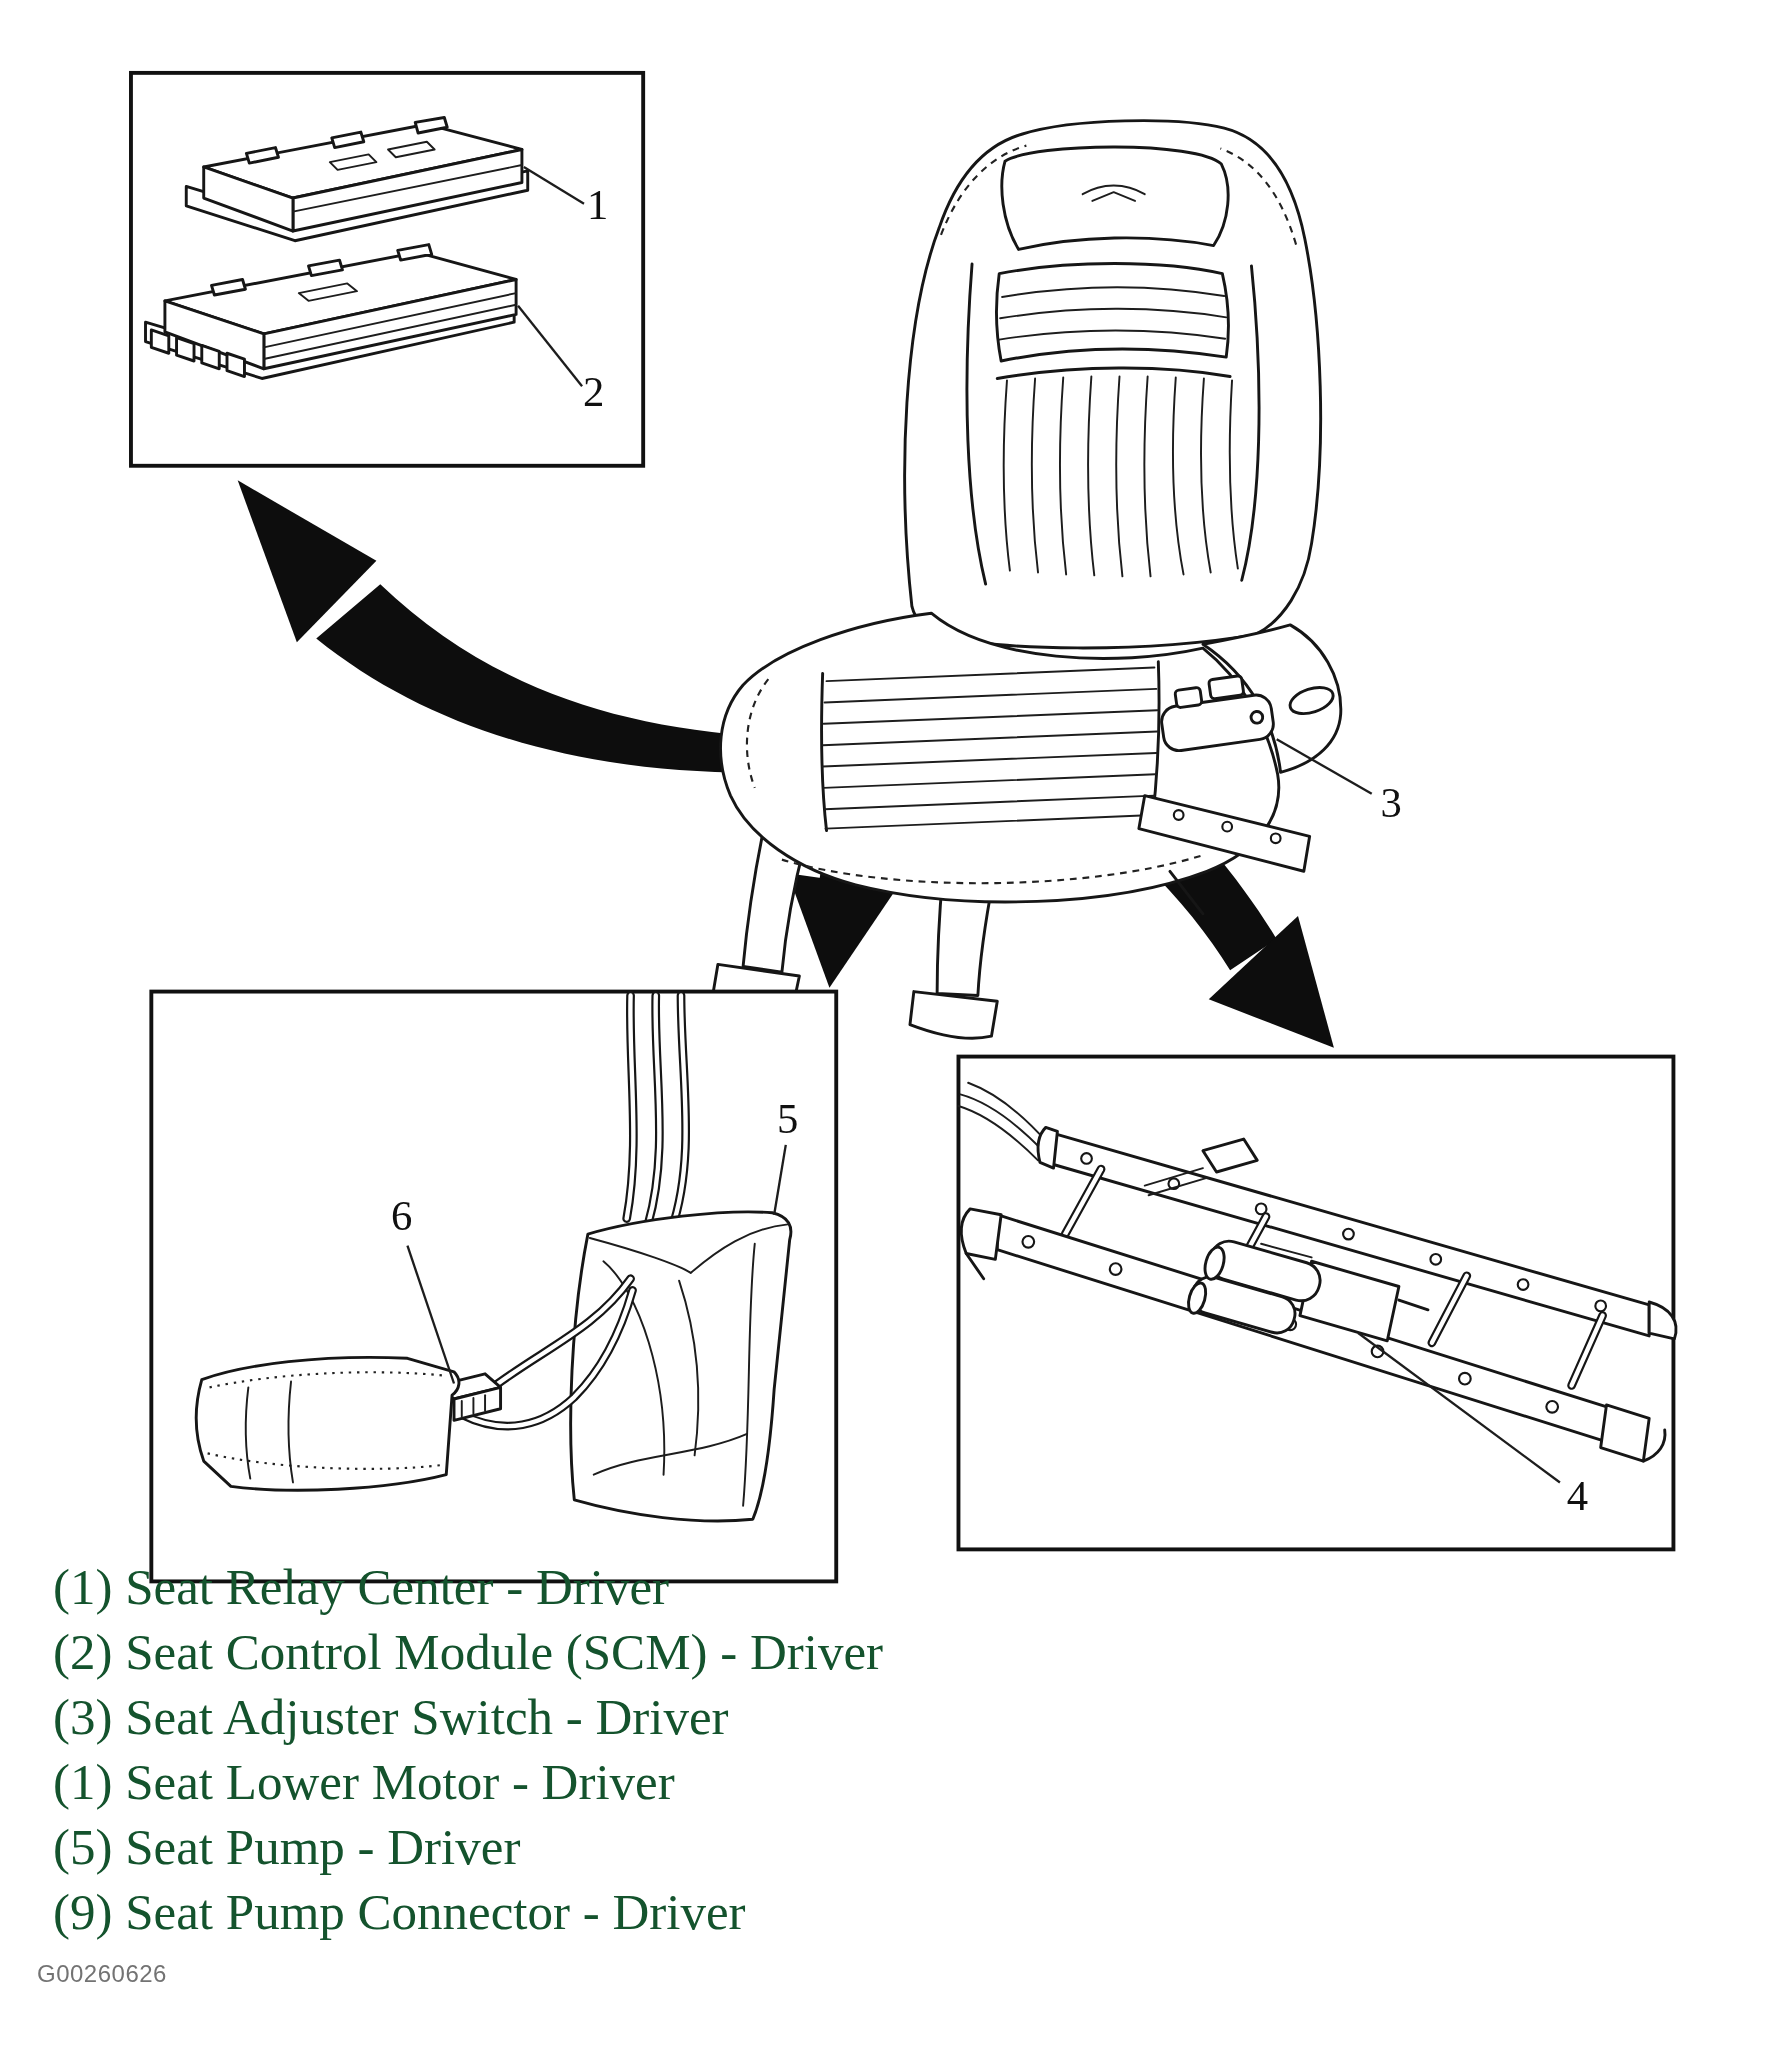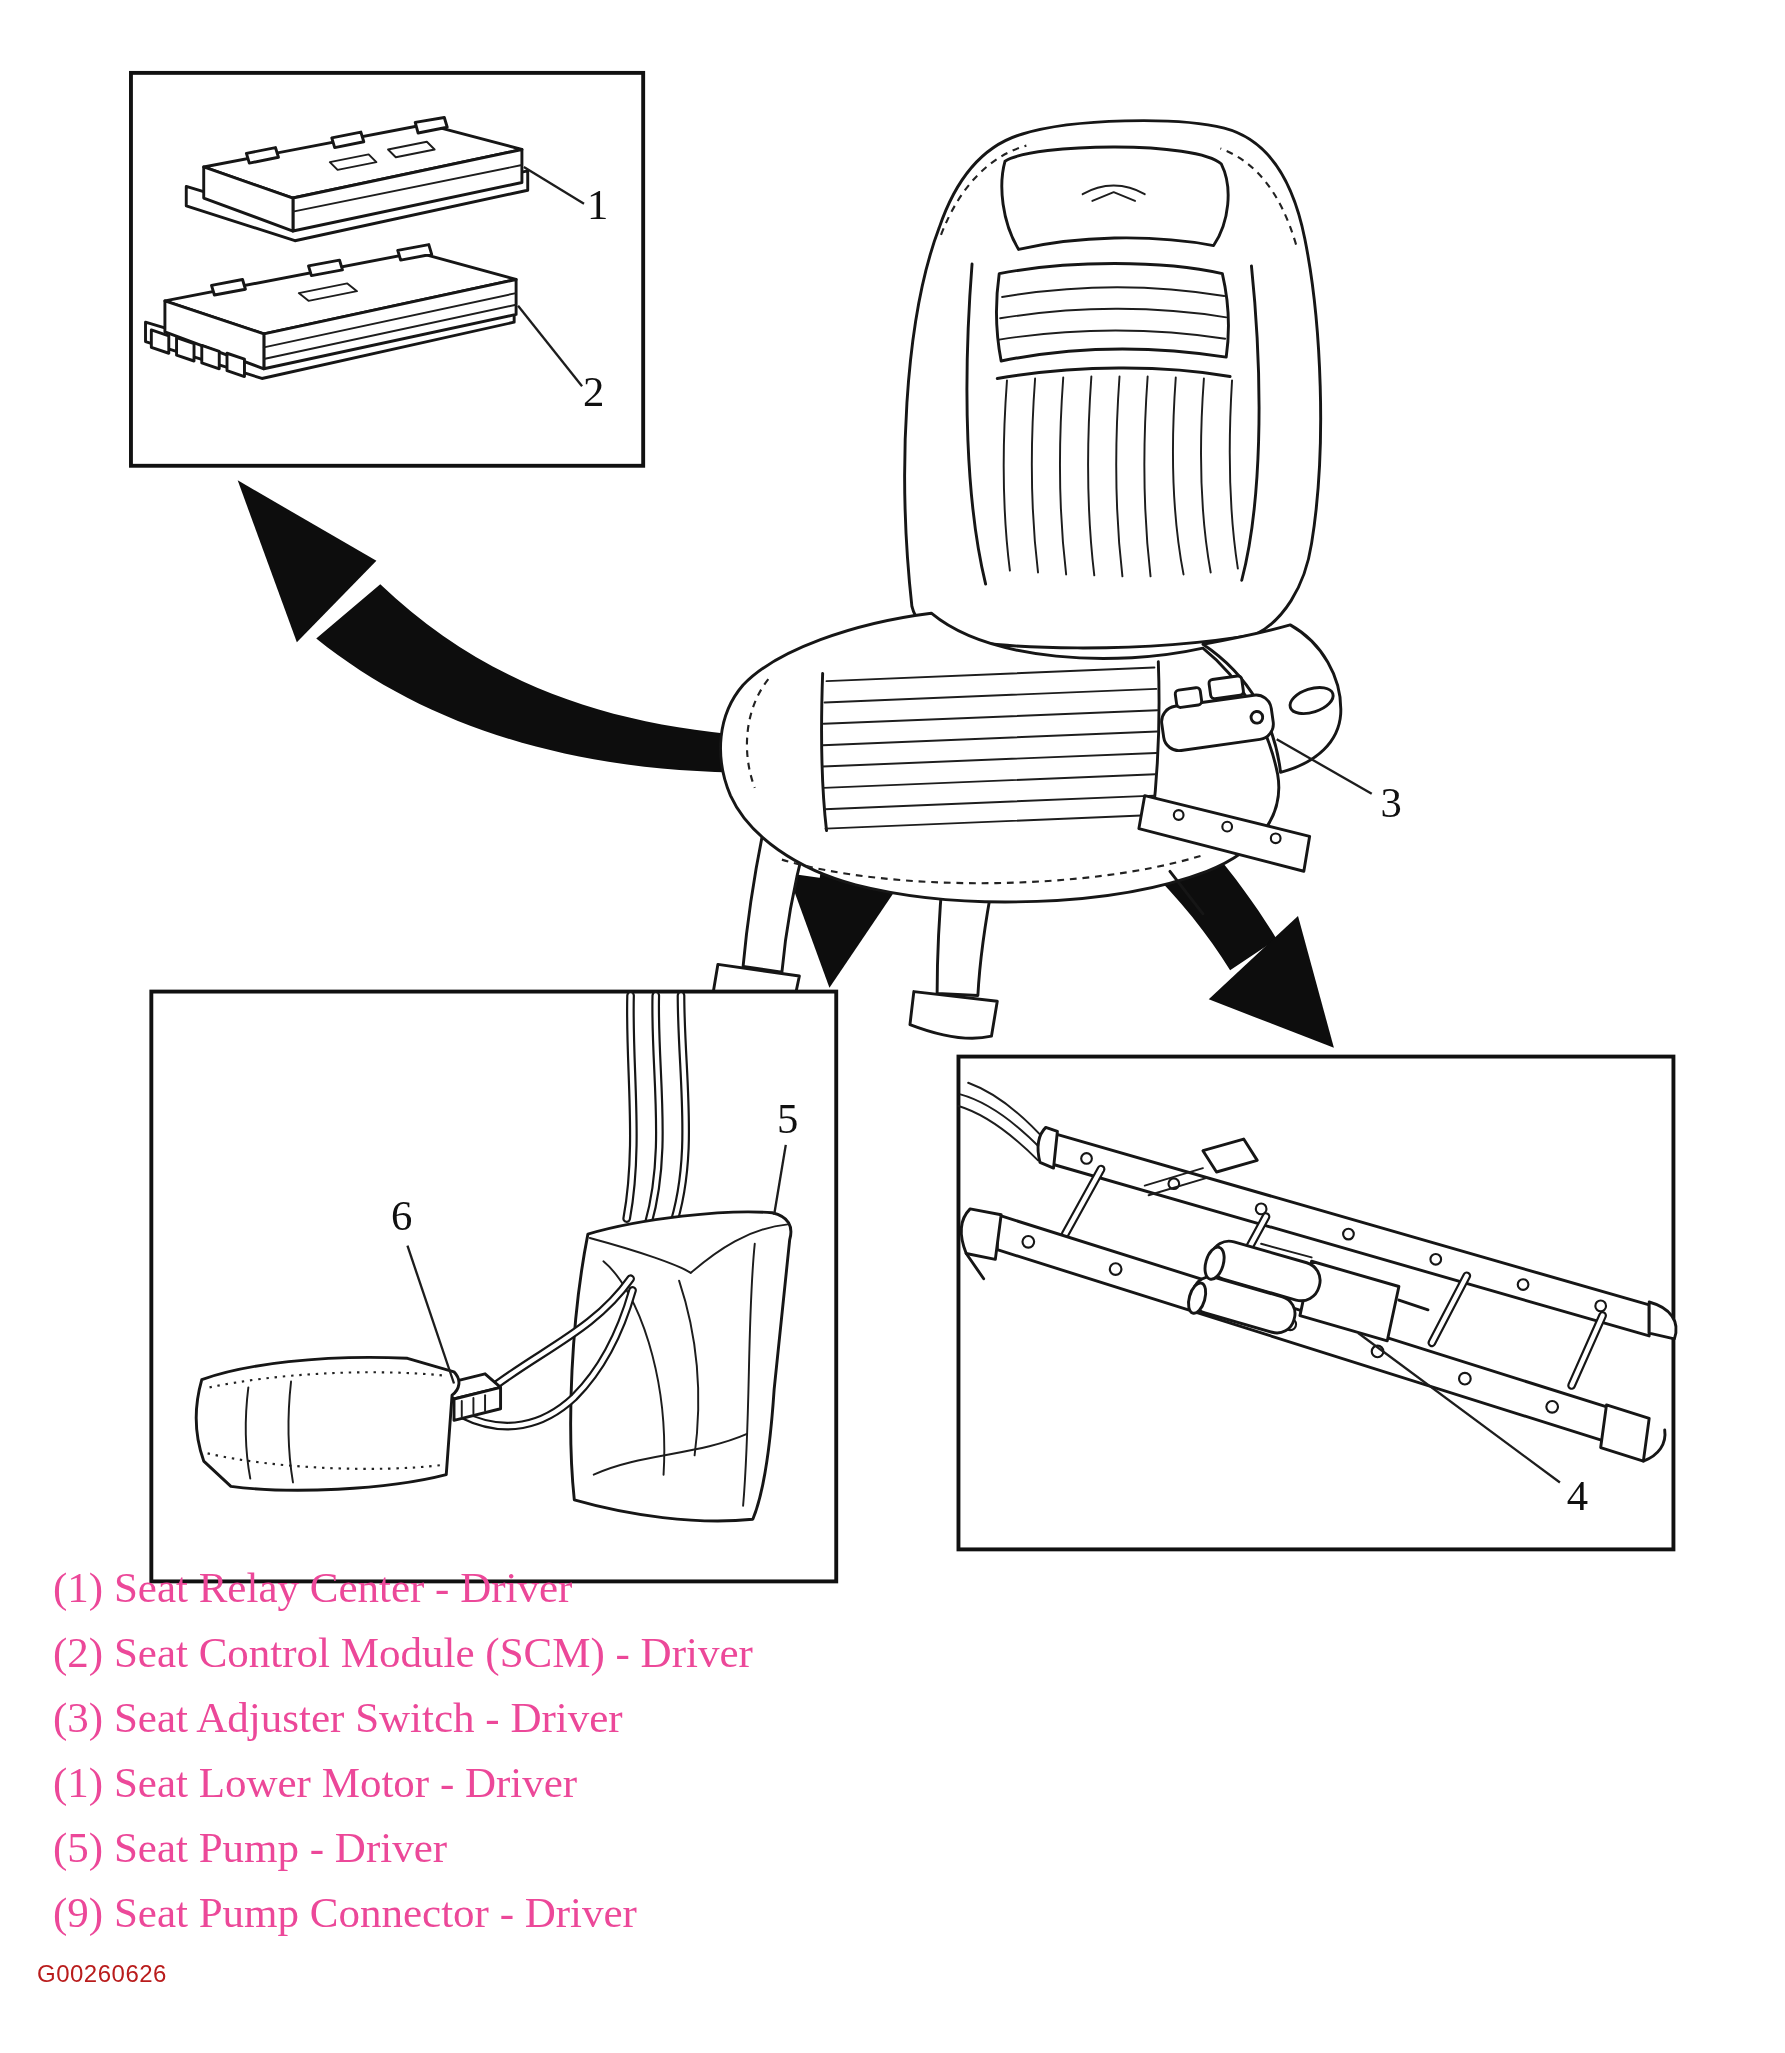--- a/index.html
+++ b/index.html
@@ -29,32 +29,32 @@
   .callout {
     font-family: "Liberation Serif", serif;
     font-size: 44px;
     fill: #101010;
   }
 
   .legend {
     position: absolute;
     left: 53px;
     top: 1555px;
-    color: #ec4899;
-    font-size: 43px;
+    color: #14532d;
+    font-size: 51px;
     line-height: 65px;
     white-space: nowrap;
   }
   .figure-id {
     position: absolute;
     left: 37px;
     top: 1960px;
     font-family: "Liberation Sans", sans-serif;
     font-size: 24px;
-    color: #b91c1c;
+    color: #737373;
     letter-spacing: 0.5px;
   }
 </style>
 </head>
 <body>
 
 <div class="page">
 
   <svg class="art" width="1785" height="2053" viewBox="0 0 1840 2116">
 

